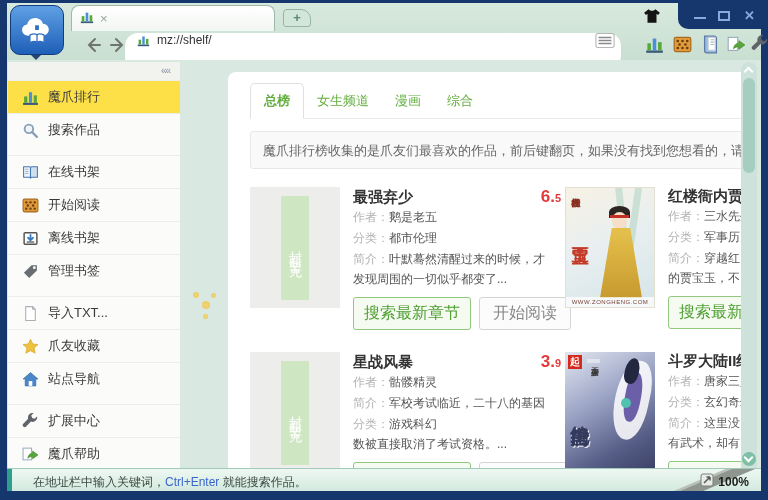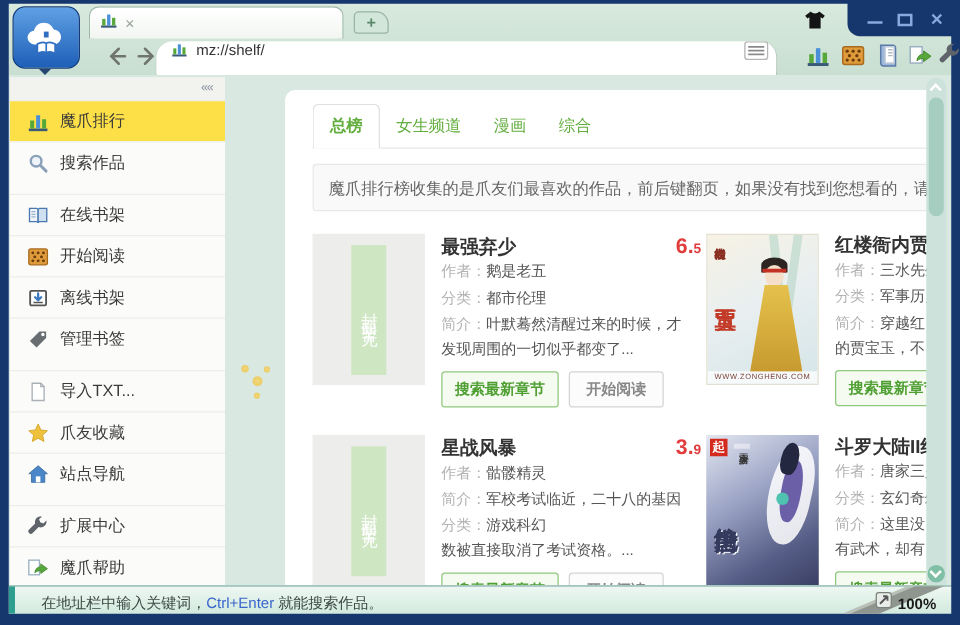--- a/index.html
+++ b/index.html
@@ -71,21 +71,21 @@
               letter-spacing:5px; padding:8px 5px 3px 5px; height:104px; text-align:center; }
   .info { flex:1; min-width:0; }
   .trow { display:flex; align-items:baseline; }
   .btitle { font-size:15px; font-weight:bold; color:#333; white-space:nowrap; overflow:hidden; }
   .score { margin-left:auto; color:#e23b3b; font-weight:bold; white-space:nowrap; padding-right:4px; }
   .score .s1 { font-size:17px; } .score .s2 { font-size:11px; }
   .meta { font-size:12px; line-height:21px; white-space:nowrap; overflow:hidden; }
   .meta .lab { color:#b3b3b3; } .meta .val { color:#555; }
   .meta.intro2 { line-height:18px; color:#555; }
   .btns { margin-top:9px; display:flex; gap:8px; }
-  .btn { font-size:12px; border-radius:3px; padding:5px 10px; white-space:nowrap;font-weight:bold; }
+  .btn { font-size:16px; border-radius:3px; padding:5px 10px; white-space:nowrap; }
   .btn-green { border:1px solid #8fc87e; background:#f5fbf1; color:#4f9f33; }
   .btn-gray  { border:1px solid #d4d4d4; background:#fcfcfc; color:#888; padding:5px 13px; }
 
   
   .cover-hl { background:linear-gradient(155deg,#f7f2e4 0%,#e9eff0 45%,#d5e5e8 100%); border:1px solid #e3e0d2; }
   .hl-bamboo1,.hl-bamboo2 { position:absolute; width:7px; height:70px; background:#bcd8cc; opacity:.7; border-radius:3px; }
   .hl-bamboo1 { right:16px; top:-6px; transform:rotate(8deg); }
   .hl-bamboo2 { right:30px; top:-10px; transform:rotate(-6deg); height:55px; }
   .hl-vtext { position:absolute; left:3px; top:3px; writing-mode:vertical-rl; font-size:9px; font-weight:bold; color:#8a2f22; }
   .hl-big { position:absolute; left:5px; top:46px; writing-mode:vertical-rl; font-size:17px; font-weight:bold; color:#c33b28; line-height:1.05; }

